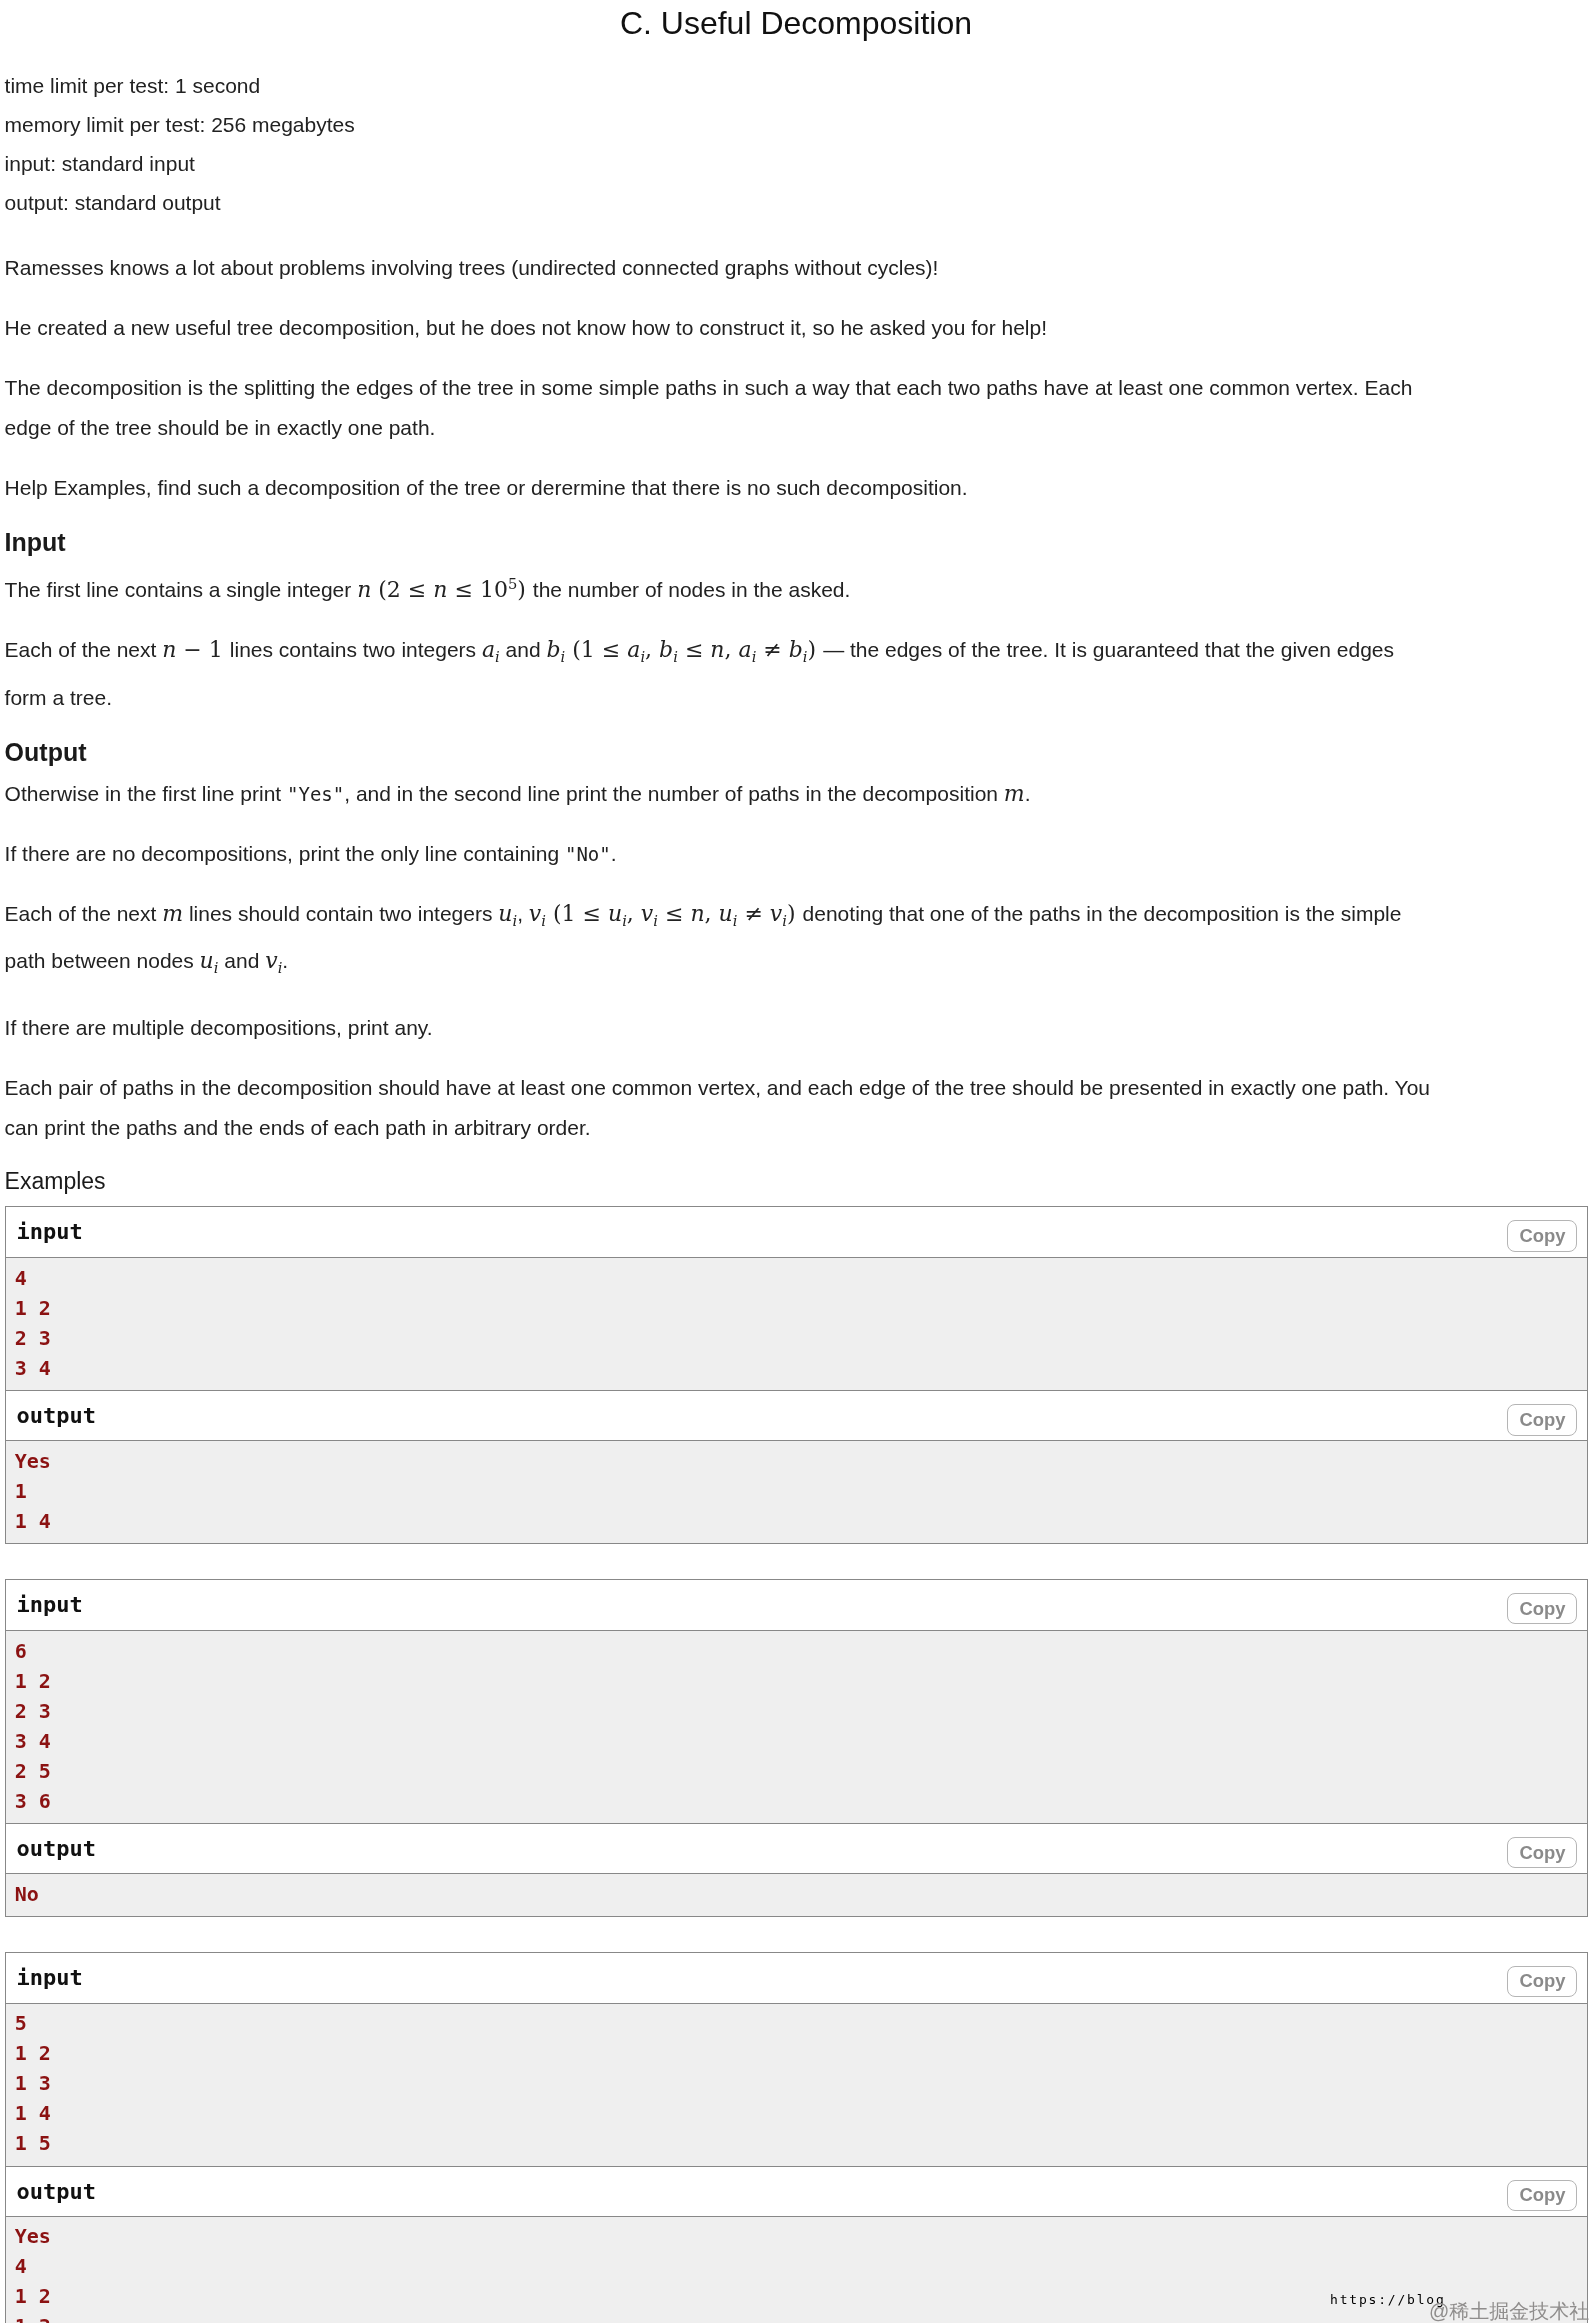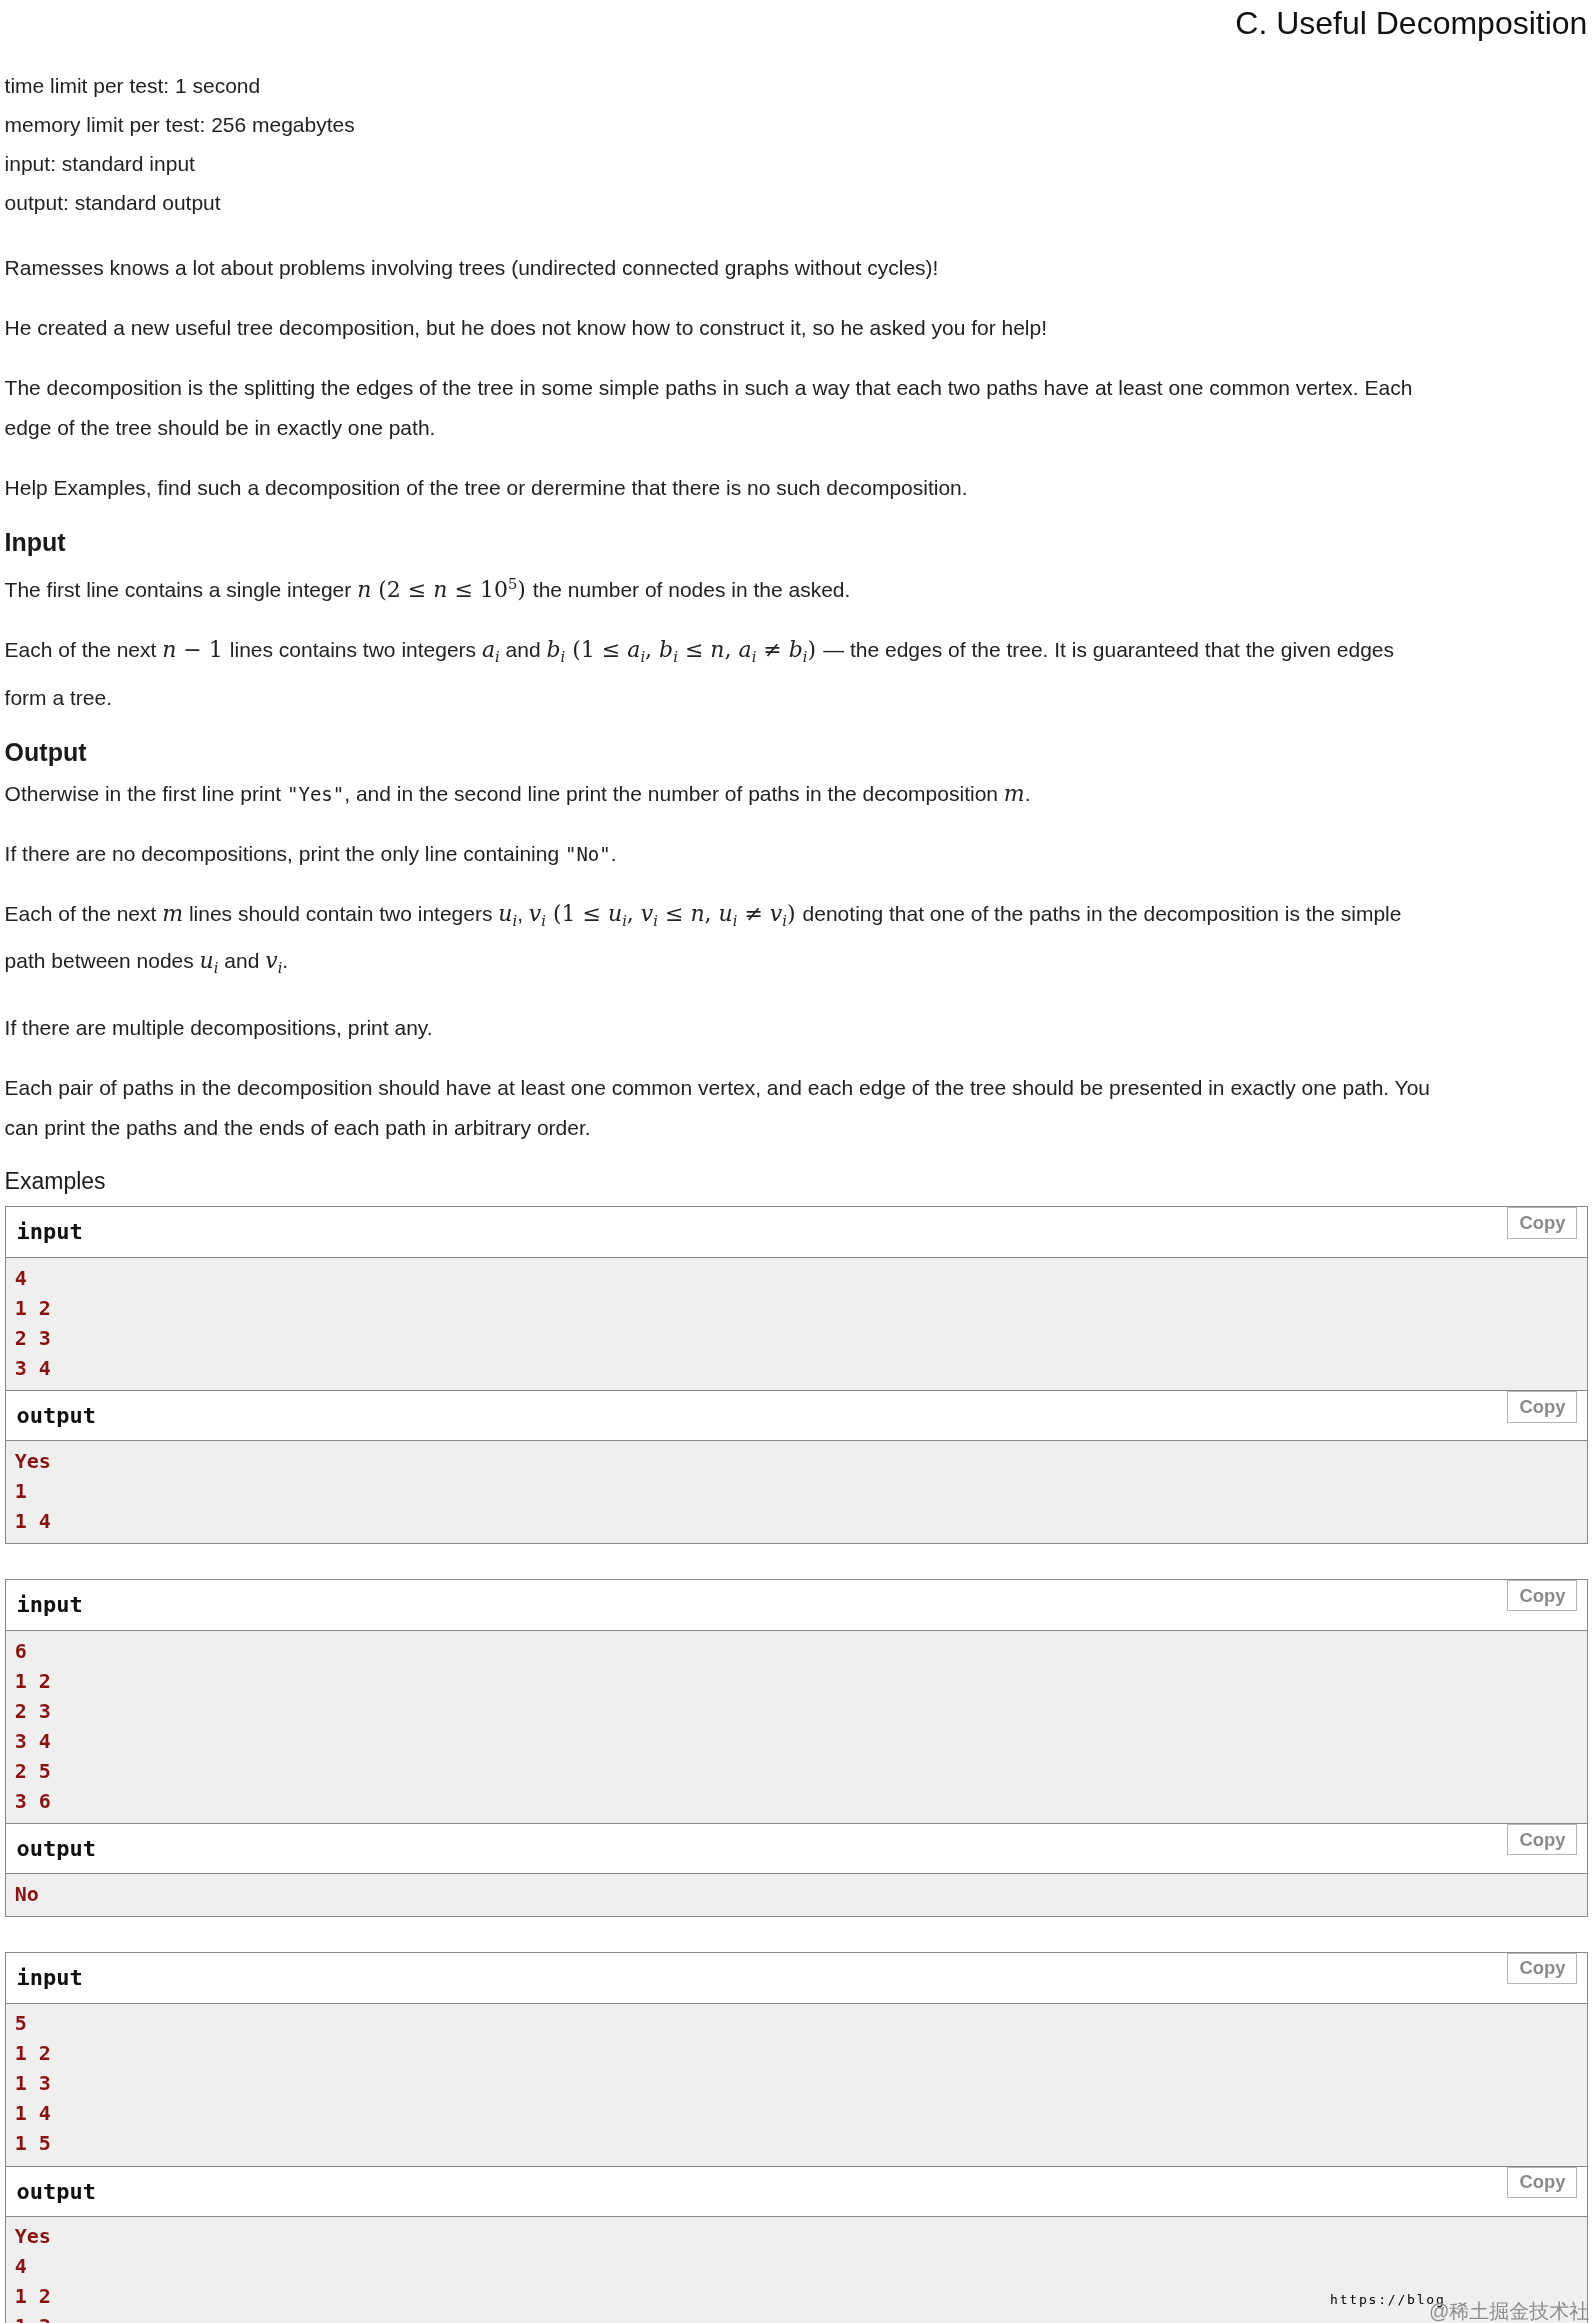--- a/index.html
+++ b/index.html
@@ -9,21 +9,21 @@
     min-height: 2323px;
     font-family: "Liberation Sans", sans-serif;
     color: #222222;
     position: relative;
     overflow: hidden;
   }
   .page { padding: 0 4.6px; position: relative; }
 
   
   .problem-title {
-    text-align: right;
+    text-align: center;
     font-size: 32px;
     font-weight: 400;
     color: #111111;
     margin: 3.7px 0 24px 0;
     line-height: 1.2;
   }
   .limits {
     text-align: left;
     font-size: 21px;
     line-height: 39px;
@@ -76,24 +76,24 @@
   .sample-label {
     font-family: "DejaVu Sans Mono", monospace;
     font-weight: 700;
     font-size: 22px;
     color: #111111;
     line-height: 31px;
   }
   .copy-btn {
     position: absolute;
     right: 9.2px;
-    top: 0;
+    top: 13px;
     background: #ffffff;
     border: 1.8px solid #b5b5b5;
-    border-radius: 0;
+    border-radius: 8px;
     color: #8a8a8a;
     font-family: "Liberation Sans", sans-serif;
     font-weight: 700;
     font-size: 18.4px;
     padding: 3.7px 11px;
     cursor: pointer;
   }
   .sample-pre {
     margin: 0;
     background: #efefef;

